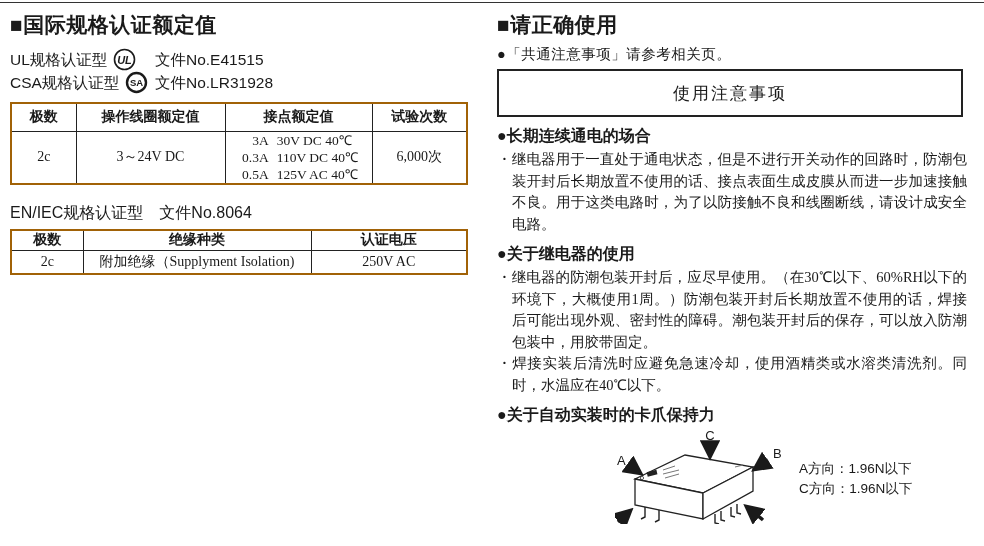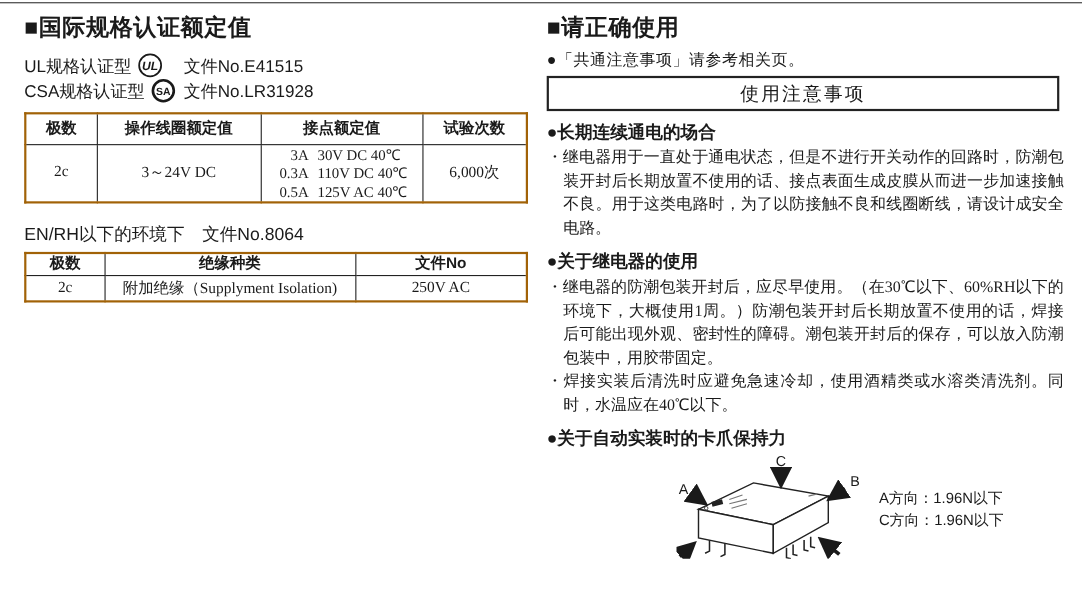--- a/index.html
+++ b/index.html
@@ -7,21 +7,21 @@
   body {
     width: 984px; height: 546px;
     background: #ffffff;
     color: #1a1a1a;
     font-family: "Liberation Sans", sans-serif;
     position: relative;
     overflow: hidden;
   }
   .top-rule { position: absolute; top: 2px; left: 0; width: 984px; height: 1px; background: #333; }
 
-  .col-left  { position: absolute; left: 22px;  top: 11px; width: 456px; }
+  .col-left  { position: absolute; left: 10px;  top: 11px; width: 456px; }
   .col-right { position: absolute; left: 497px; top: 11px; width: 470px; }
 
   .sec-title { font-size: 21px; font-weight: bold; margin: 0; letter-spacing: 0.5px; }
 
   
   .cert { margin-top: 9px; }
   .cert-row { position: relative; height: 23px; display: flex; align-items: flex-end; font-size: 15.5px; }
   .cert-logo { margin-left: 6px; flex: 0 0 auto; }
   .cert-doc { position: absolute; left: 145px; }
 
@@ -40,21 +40,21 @@
   .contact-lines { width: fit-content; margin: 0 auto; font-size: 13.5px; line-height: 17px; }
   .cl { display: flex; }
   .cl .amp { display: inline-block; width: 30px; text-align: right; margin-right: 8px; }
   .cl .rest { text-align: right; white-space: nowrap; }
 
   .eniec { margin-top: 18px; font-size: 16px; display: flex; gap: 16px; align-items: baseline; }
 
   
   .note { margin-top: 6px; font-size: 14.5px; letter-spacing: 0.5px; }
   .attention-box {
-    margin-top: 5px; border: 2px solid #222; height: 32px; width: 466px;
+    margin-top: 5px; border: 2px solid #222; height: 48px; width: 466px;
     display: flex; align-items: center; justify-content: center;
     font-size: 17px; letter-spacing: 2px;
   }
   .sec-head { font-size: 16px; font-weight: bold; margin: 9px 0 2px; }
   .bullet {
     font-family: "Liberation Serif", serif;
     font-size: 14.5px; line-height: 21.5px;
     padding-left: 15px; text-indent: -15px; margin: 0;
     text-align: justify;
   }
@@ -122,35 +122,35 @@
             <span class="rest">125V AC 40℃</span>
           </div>
         </div>
       </td>
       <td>6,000次</td>
     </tr>
   </tbody>
     </table>
 
   <div class="eniec">
-    <span>EN/RH以下的环境下</span>
+    <span>EN/IEC规格认证型</span>
     <span>文件No.8064</span>
   </div>
 
   <table class="tbl" id="table2">
     <colgroup>
         <col style="width:72px">
         <col style="width:228px">
         <col style="width:156px">
       </colgroup>
     <tbody>
         <tr>
       <th>极数</th>
       <th>绝缘种类</th>
-      <th>文件No</th>
+      <th>认证电压</th>
     </tr>
     <tr>
       <td>2c</td>
       <td>附加绝缘（Supplyment Isolation)</td>
       <td>250V AC</td>
     </tr>
   </tbody>
     </table>
 
 </div>

